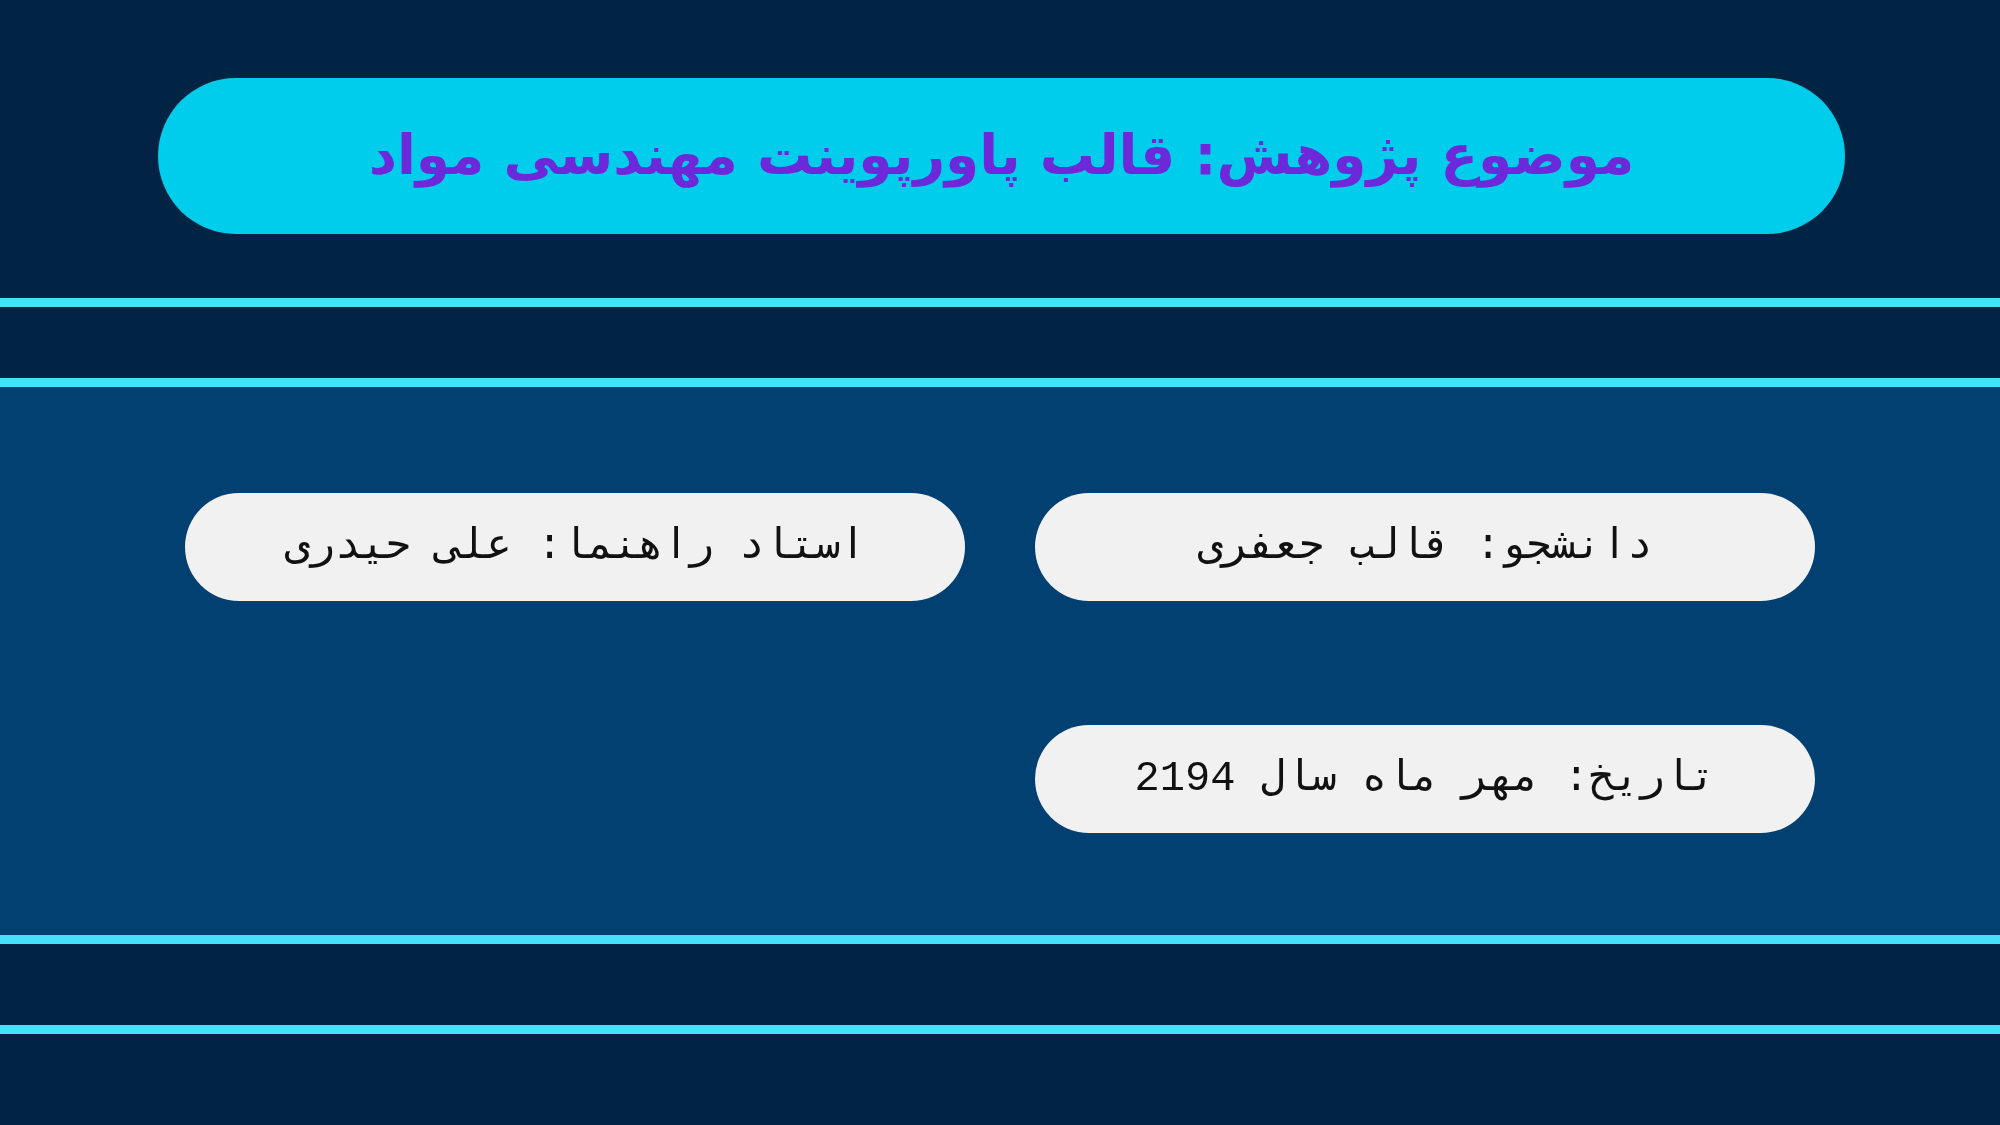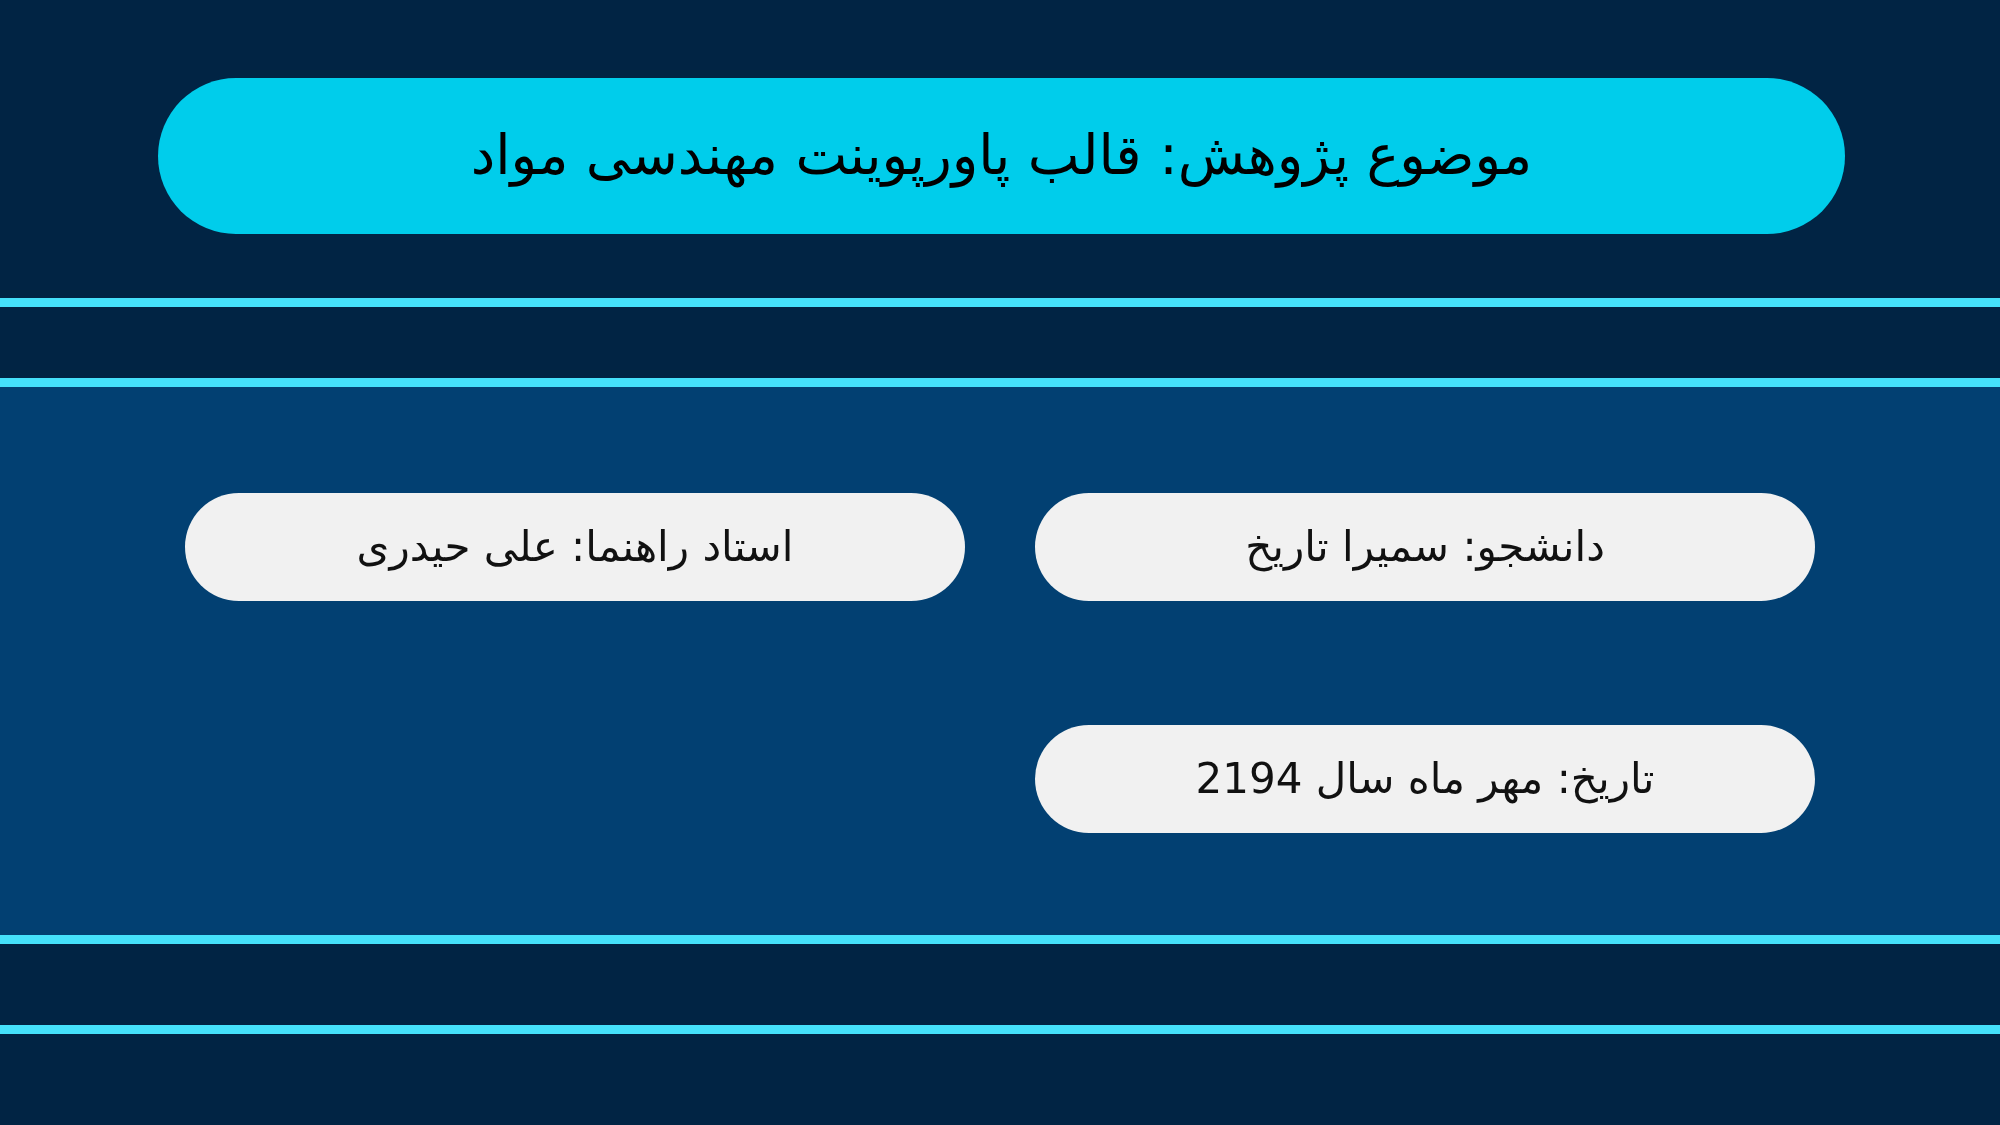--- a/index.html
+++ b/index.html
@@ -42,24 +42,24 @@
     height: 156px;
     background: #00CDEB;
     border-radius: 80px;
     display: flex;
     align-items: center;
     justify-content: center;
     box-sizing: border-box;
     padding: 0 60px;
   }
   .title-text {
-    color: #000000;
+    color: #6d28d9;
     font-size: 55px;
     line-height: 1.15;
-    font-weight: 400;
+    font-weight: 700;
     white-space: nowrap;
     direction: rtl;
   }
 
   
   .cards {
     position: absolute;
     left: 0;
     top: 387px;
     width: 100%;
@@ -87,21 +87,21 @@
   }
   .card-text {
     color: #111111;
     font-size: 42px;
     line-height: 1.1;
     text-align: center;
     white-space: nowrap;
     direction: rtl;
   }
   
-  .cell { display: flex; align-items: center; justify-content: center; width: 100%; }
+  .cell { display: flex; align-items: center; justify-content: center; width: 100%; font-family: Liberation Mono, monospace; }
 </style>
 </head>
 <body>
 
 <div class="slide">
 
   <div class="band band-dark-top"></div>
   <div class="band rule-1"></div>
   <div class="band band-dark-mid"></div>
   <div class="band rule-2"></div>
@@ -112,21 +112,21 @@
   <div class="band band-dark-btm"></div>
 
   <div class="title-pill">
     <div class="title-text">موضوع پژوهش: قالب پاورپوینت مهندسی مواد</div>
   </div>
 
   <div class="cards">
 
     <div class="cell">
       <div class="card">
-        <span class="card-text">دانشجو: سمیرا تاریخ</span>
+        <span class="card-text">دانشجو: قالب جعفری</span>
       </div>
     </div>
 
     <div class="cell">
       <div class="card">
         <span class="card-text">استاد راهنما: علی حیدری</span>
       </div>
     </div>
 
 

